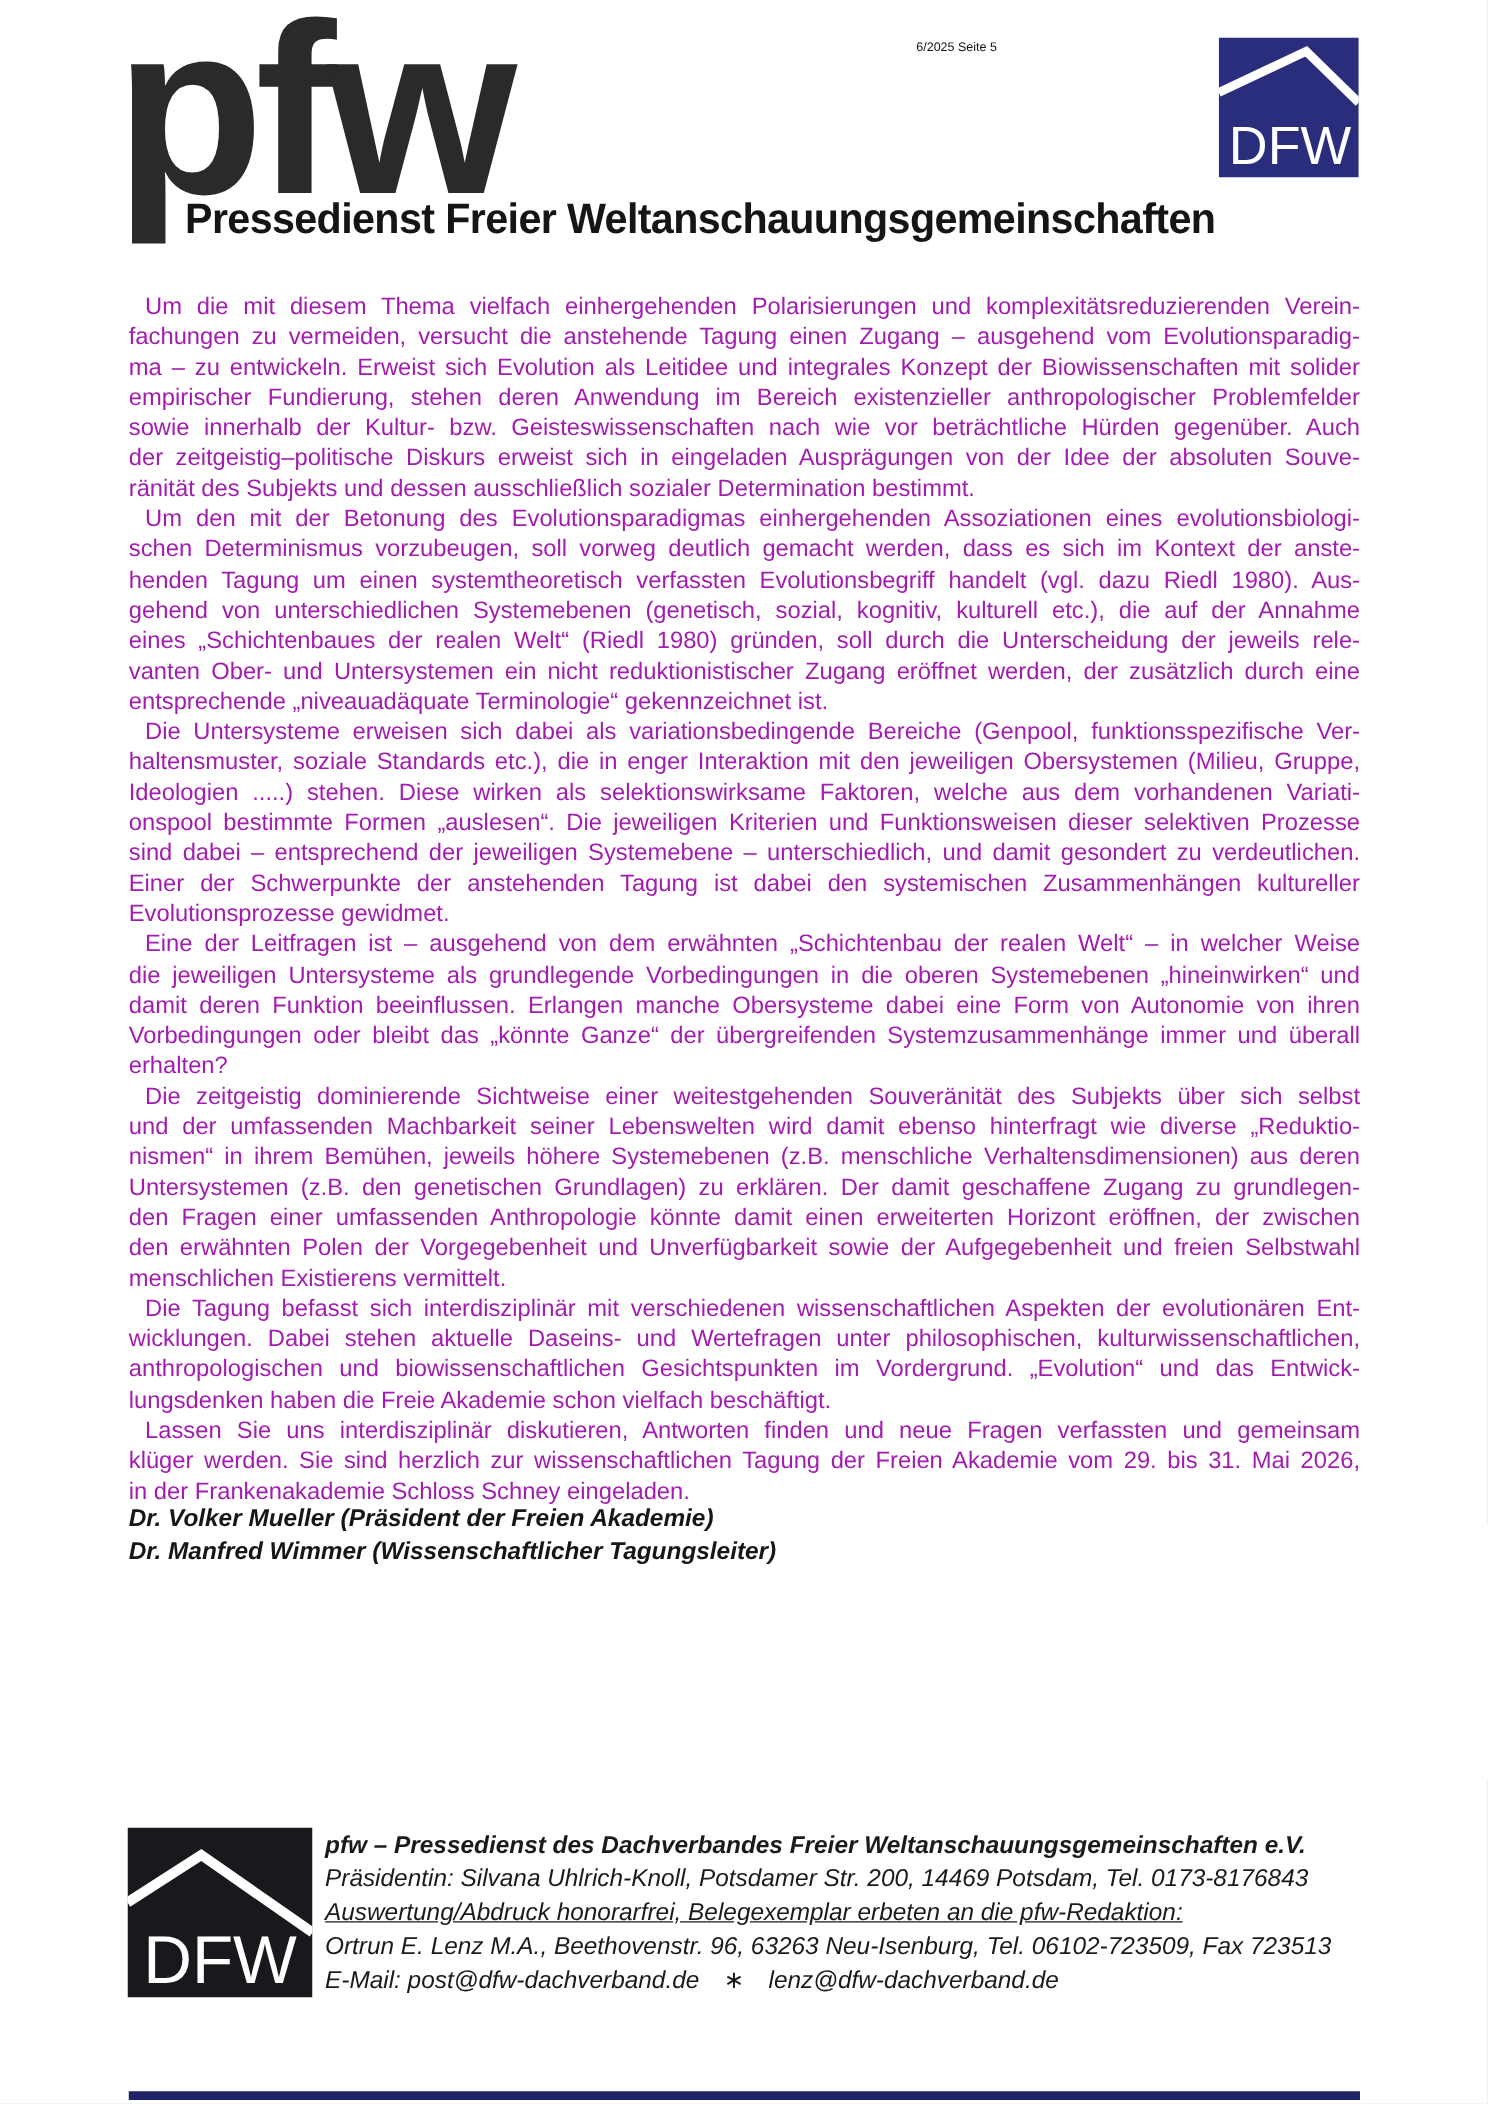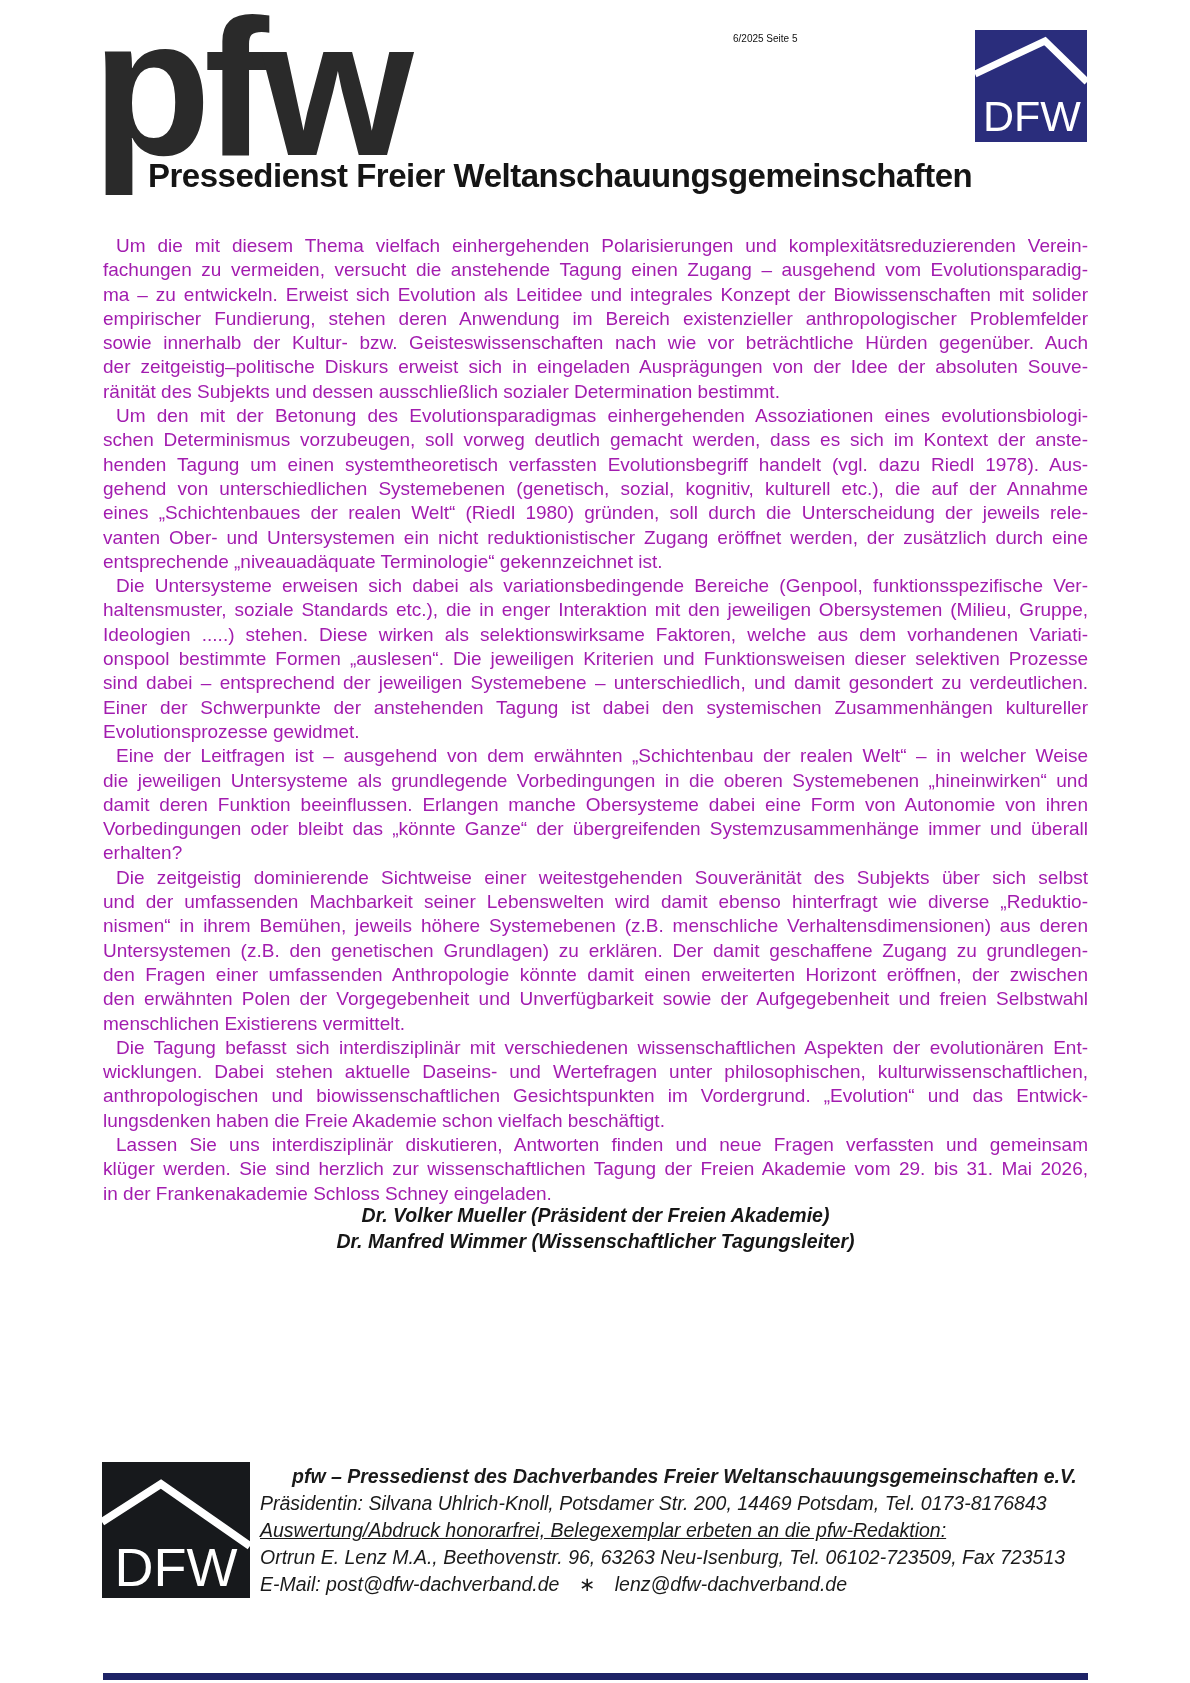--- a/index.html
+++ b/index.html
@@ -23,30 +23,30 @@
   .body{
     position:absolute;left:103px;top:234px;width:985px;
     font-size:19px;line-height:24.3px;color:#a21caf;
   }
   .jline{text-align:justify;text-align-last:justify;text-justify:inter-word;white-space:nowrap;}
   .jline.first{text-indent:13px;}
   .jline.last{text-align-last:left;white-space:normal;}
   .signatures{
     position:absolute;left:103px;top:1203px;width:985px;
     font-size:19.5px;line-height:25.5px;font-weight:bold;font-style:italic;
-    text-align:center;color:#161616;
+    text-align:left;color:#161616;
   }
   .footer{position:absolute;left:102px;top:1462px;display:flex;align-items:flex-start;}
   .footer svg{flex:0 0 auto;}
   .footer-lines{
     margin-left:10px;padding-top:1px;
     font-style:italic;font-size:19.5px;line-height:27px;color:#1a1a1a;
     white-space:pre-wrap;
   }
-  .fline.bold{font-weight:bold;margin-left:32px;}
+  .fline.bold{font-weight:bold;}
   .fline.underline{text-decoration:underline;}
   .bottom-bar{position:absolute;left:103px;top:1673px;width:985px;height:7px;background:#1e2366;}
 </style>
 </head>
 <body>
 
 <div class="page">
 
   <div class="date">6/2025 Seite 5</div>
 
@@ -63,21 +63,21 @@
   <div class="body">
       <div class="jline first">Um die mit diesem Thema vielfach einhergehenden Polarisierungen und komplexitätsreduzierenden Verein-</div>
       <div class="jline">fachungen zu vermeiden, versucht die anstehende Tagung einen Zugang – ausgehend vom Evolutionsparadig-</div>
       <div class="jline">ma – zu entwickeln. Erweist sich Evolution als Leitidee und integrales Konzept der Biowissenschaften mit solider</div>
       <div class="jline">empirischer Fundierung, stehen deren Anwendung im Bereich existenzieller anthropologischer Problemfelder</div>
       <div class="jline">sowie innerhalb der Kultur- bzw. Geisteswissenschaften nach wie vor beträchtliche Hürden gegenüber. Auch</div>
       <div class="jline">der zeitgeistig–politische Diskurs erweist sich in eingeladen Ausprägungen von der Idee der absoluten Souve-</div>
       <div class="jline last">ränität des Subjekts und dessen ausschließlich sozialer Determination bestimmt.</div>
       <div class="jline first">Um den mit der Betonung des Evolutionsparadigmas einhergehenden Assoziationen eines evolutionsbiologi-</div>
       <div class="jline">schen Determinismus vorzubeugen, soll vorweg deutlich gemacht werden, dass es sich im Kontext der anste-</div>
-      <div class="jline">henden Tagung um einen systemtheoretisch verfassten Evolutionsbegriff handelt (vgl. dazu Riedl 1978). Aus-</div>
+      <div class="jline">henden Tagung um einen systemtheoretisch verfassten Evolutionsbegriff handelt (vgl. dazu Riedl 1980). Aus-</div>
       <div class="jline">gehend von unterschiedlichen Systemebenen (genetisch, sozial, kognitiv, kulturell etc.), die auf der Annahme</div>
       <div class="jline">eines „Schichtenbaues der realen Welt“ (Riedl 1980) gründen, soll durch die Unterscheidung der jeweils rele-</div>
       <div class="jline">vanten Ober- und Untersystemen ein nicht reduktionistischer Zugang eröffnet werden, der zusätzlich durch eine</div>
       <div class="jline last">entsprechende „niveauadäquate Terminologie“ gekennzeichnet ist.</div>
       <div class="jline first">Die Untersysteme erweisen sich dabei als variationsbedingende Bereiche (Genpool, funktionsspezifische Ver-</div>
       <div class="jline">haltensmuster, soziale Standards etc.), die in enger Interaktion mit den jeweiligen Obersystemen (Milieu, Gruppe,</div>
       <div class="jline">Ideologien .....) stehen. Diese wirken als selektionswirksame Faktoren, welche aus dem vorhandenen Variati-</div>
       <div class="jline">onspool bestimmte Formen „auslesen“. Die jeweiligen Kriterien und Funktionsweisen dieser selektiven Prozesse</div>
       <div class="jline">sind dabei – entsprechend der jeweiligen Systemebene – unterschiedlich, und damit gesondert zu verdeutlichen.</div>
       <div class="jline">Einer der Schwerpunkte der anstehenden Tagung ist dabei den systemischen Zusammenhängen kultureller</div>

